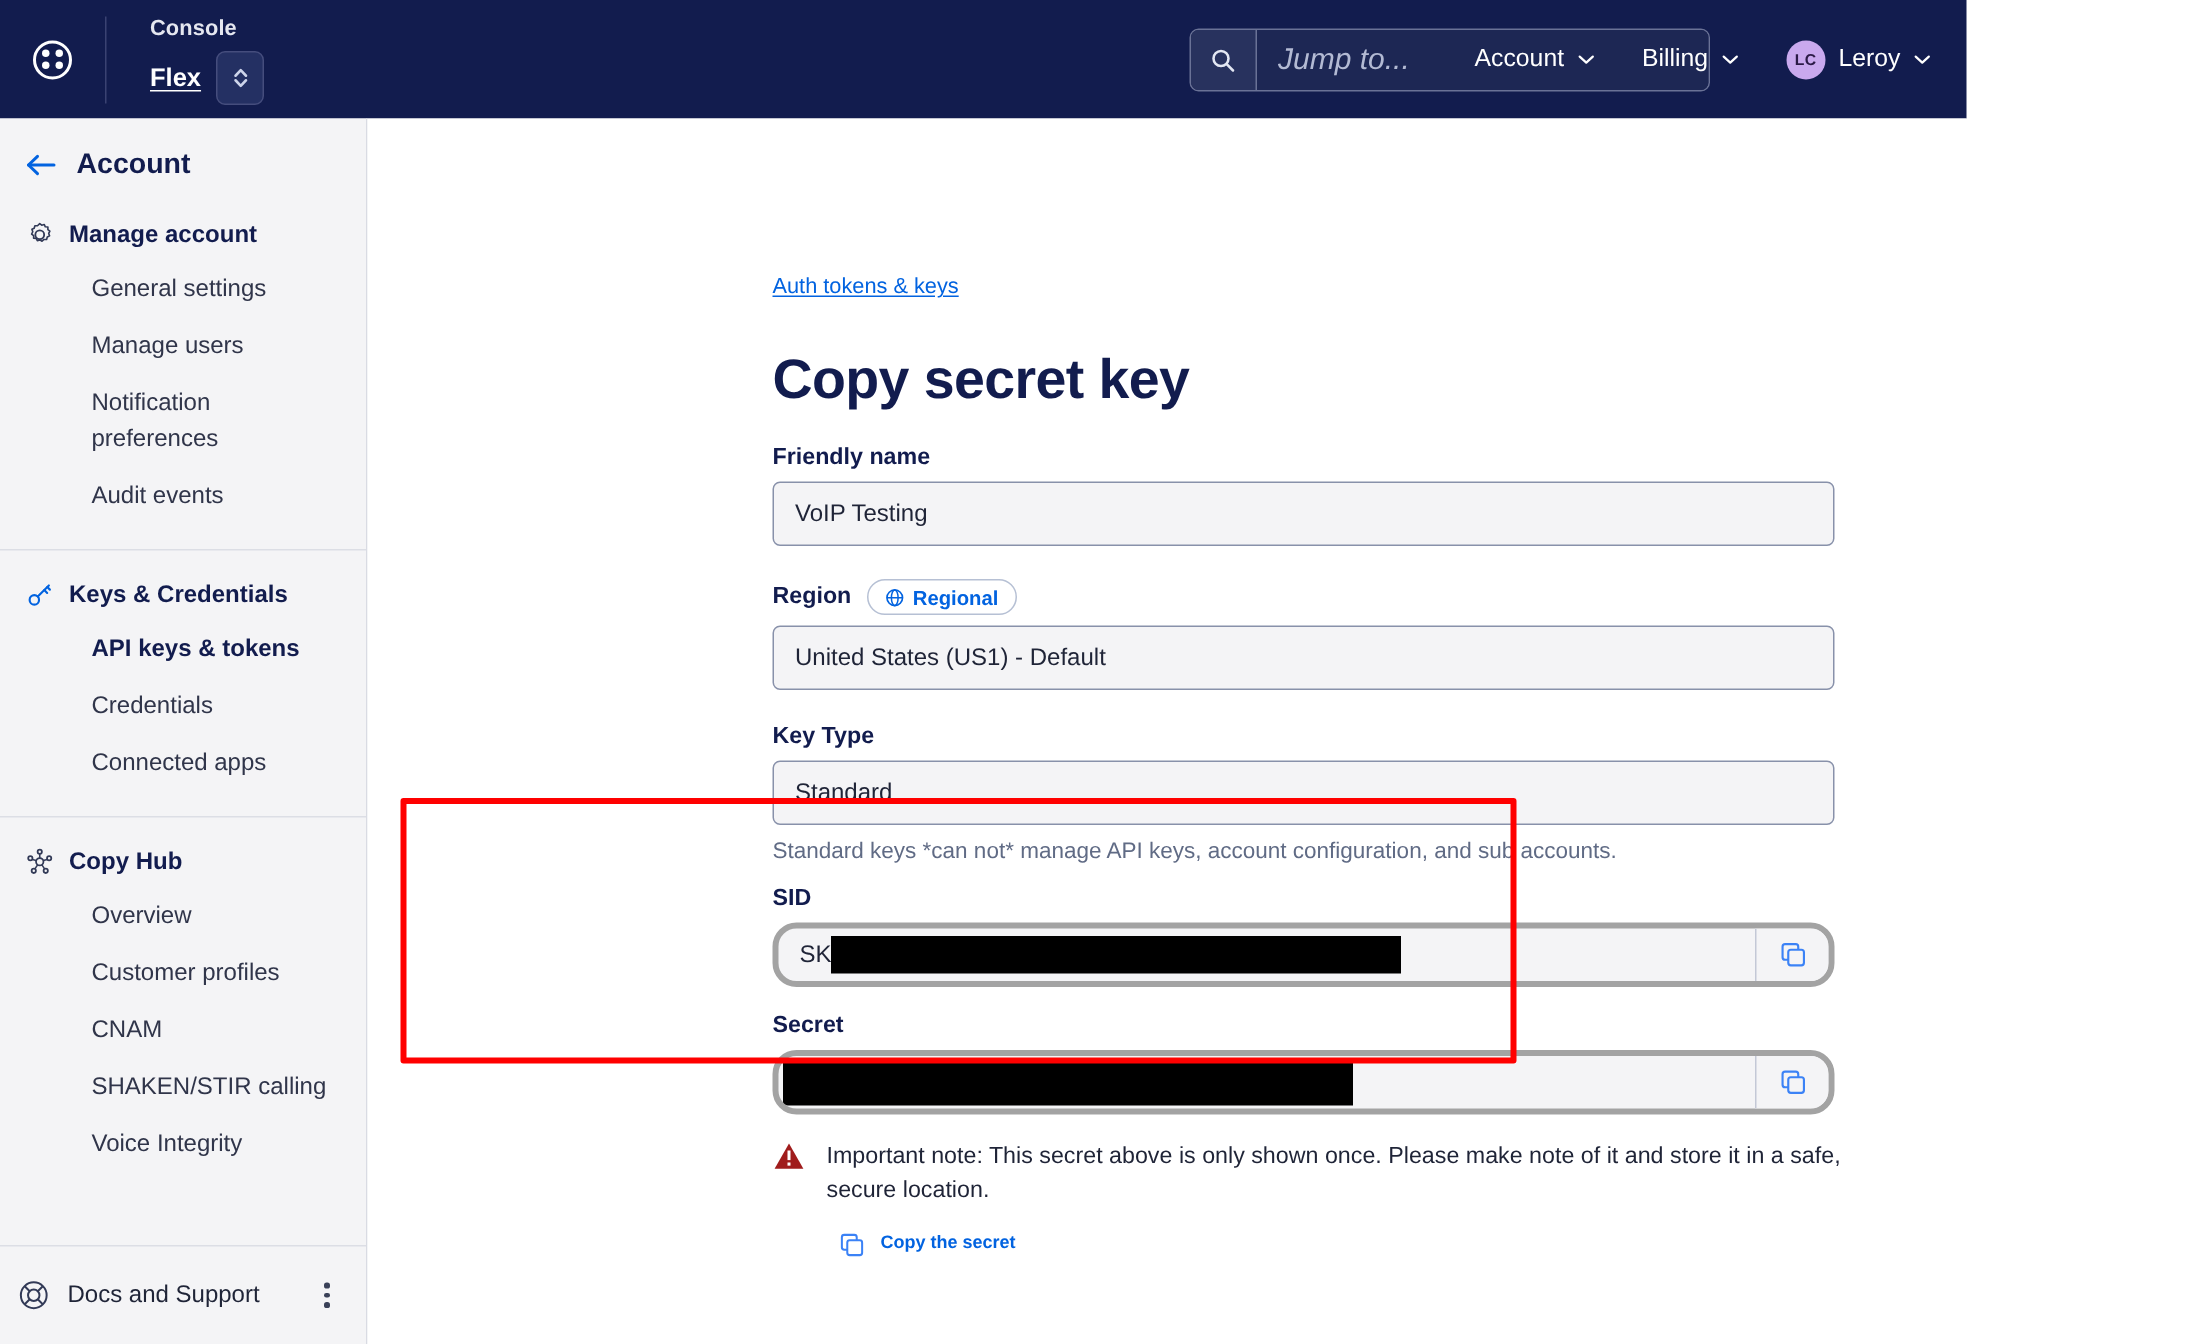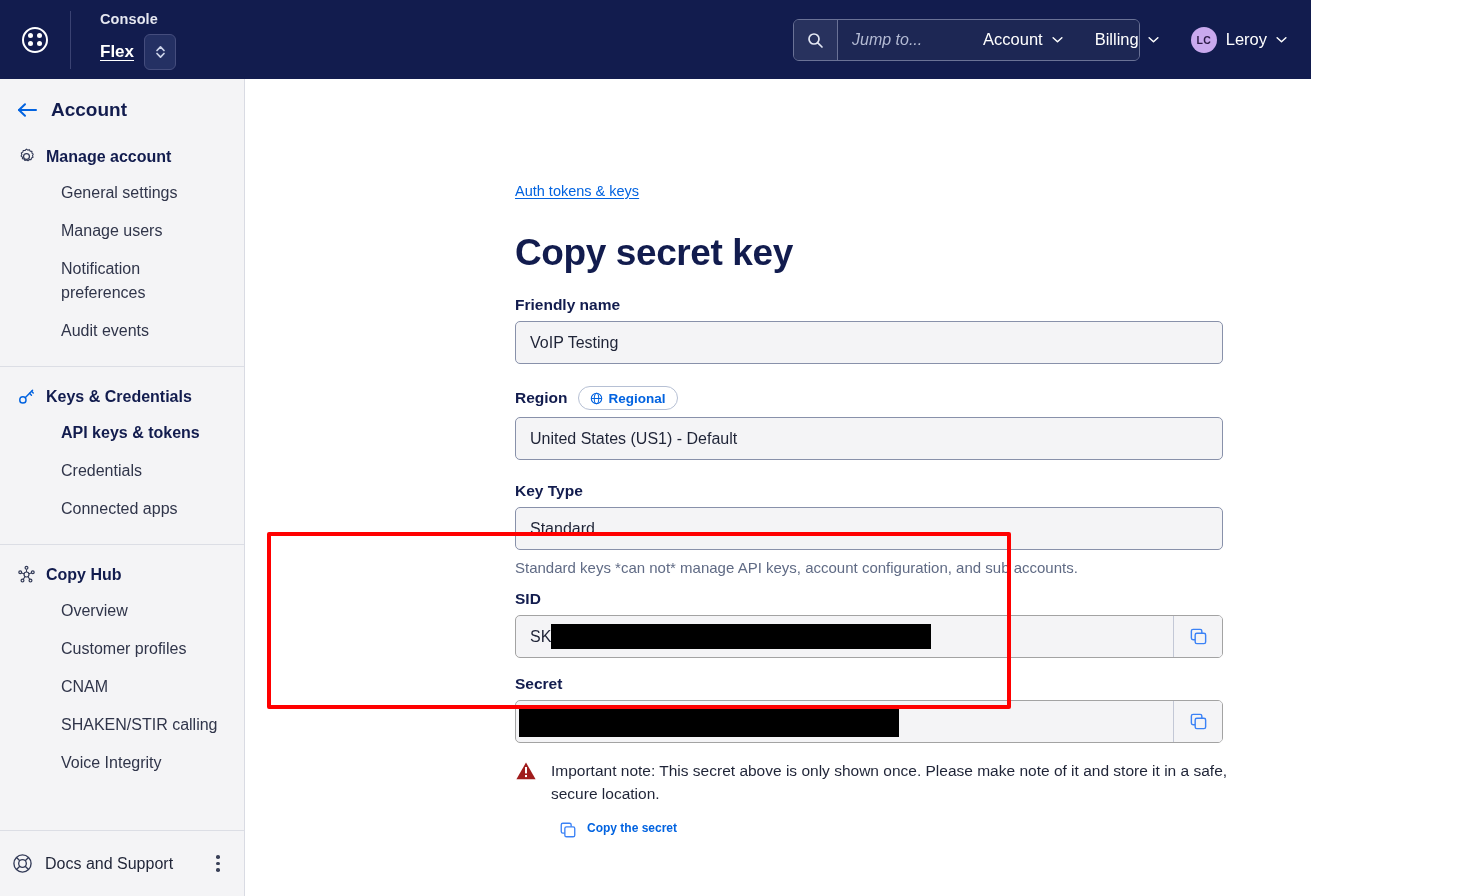--- a/index.html
+++ b/index.html
@@ -49,21 +49,21 @@
     display: flex; height: 42px; border: 1px solid #6a7296; border-radius: 6px; overflow: hidden;
     background: #1d2754;
   }
   .search-icon-cell {
     width: 44px; display: flex; align-items: center; justify-content: center;
     background: #28325e; border-right: 1px solid #6a7296;
   }
   .search-input {
     flex: 1; background: #1d2754; border: none; outline: none;
     color: #86efac; font-family: "Liberation Sans", sans-serif;
-    font-size: 16px; font-style: italic; padding: 0 14px;
+    font-size: 20px; font-style: italic; padding: 0 14px;
   }
   .search-input::placeholder { color: #b3bad3; font-style: italic; opacity: 1; }
 
   .topnav { position: absolute; right: 0; top: 0; height: 79px; display: flex; align-items: center; gap: 0; padding-right: 8px; }
   .topnav-item {
     display: flex; align-items: center; gap: 9px; color: #ffffff;
     font-size: 16.5px; padding: 0 16px; cursor: pointer; height: 40px;
   }
   .avatar {
     width: 26px; height: 26px; border-radius: 50%; background: #c9a9ee;
@@ -120,21 +120,21 @@
     color: #0263e0; font-size: 13.5px; font-weight: 700;
   }
   .input-box {
     height: 43px; border: 1px solid #8891aa; border-radius: 5px; background: #f4f4f6;
     display: flex; align-items: center; padding: 0 14px;
     font-size: 16px; color: #1f2437;
   }
   .help-text { font-size: 15px; color: #606b85; margin-top: 9px; }
 
   .input-with-action {
-    height: 43px; border: 1px solid #a3a3a3; border-radius: 5px; background: #f4f4f6;
+    height: 43px; border: 4px solid #a3a3a3; border-radius: 16px; background: #f4f4f6;
     display: flex; align-items: stretch; overflow: hidden;
   }
   .iwa-value { flex: 1; display: flex; align-items: center; padding: 0 14px; font-size: 16px; color: #1f2437; gap: 0px; }
   .redact { display: inline-block; background: #000000; height: 25px; }
   .iwa-btn {
     width: 49px; border-left: 1px solid #c3c8d6; display: flex; align-items: center;
     justify-content: center; background: #f4f4f6; cursor: pointer;
   }
 
   .note-row { display: flex; gap: 14px; margin-top: 16px; width: 730px; }

